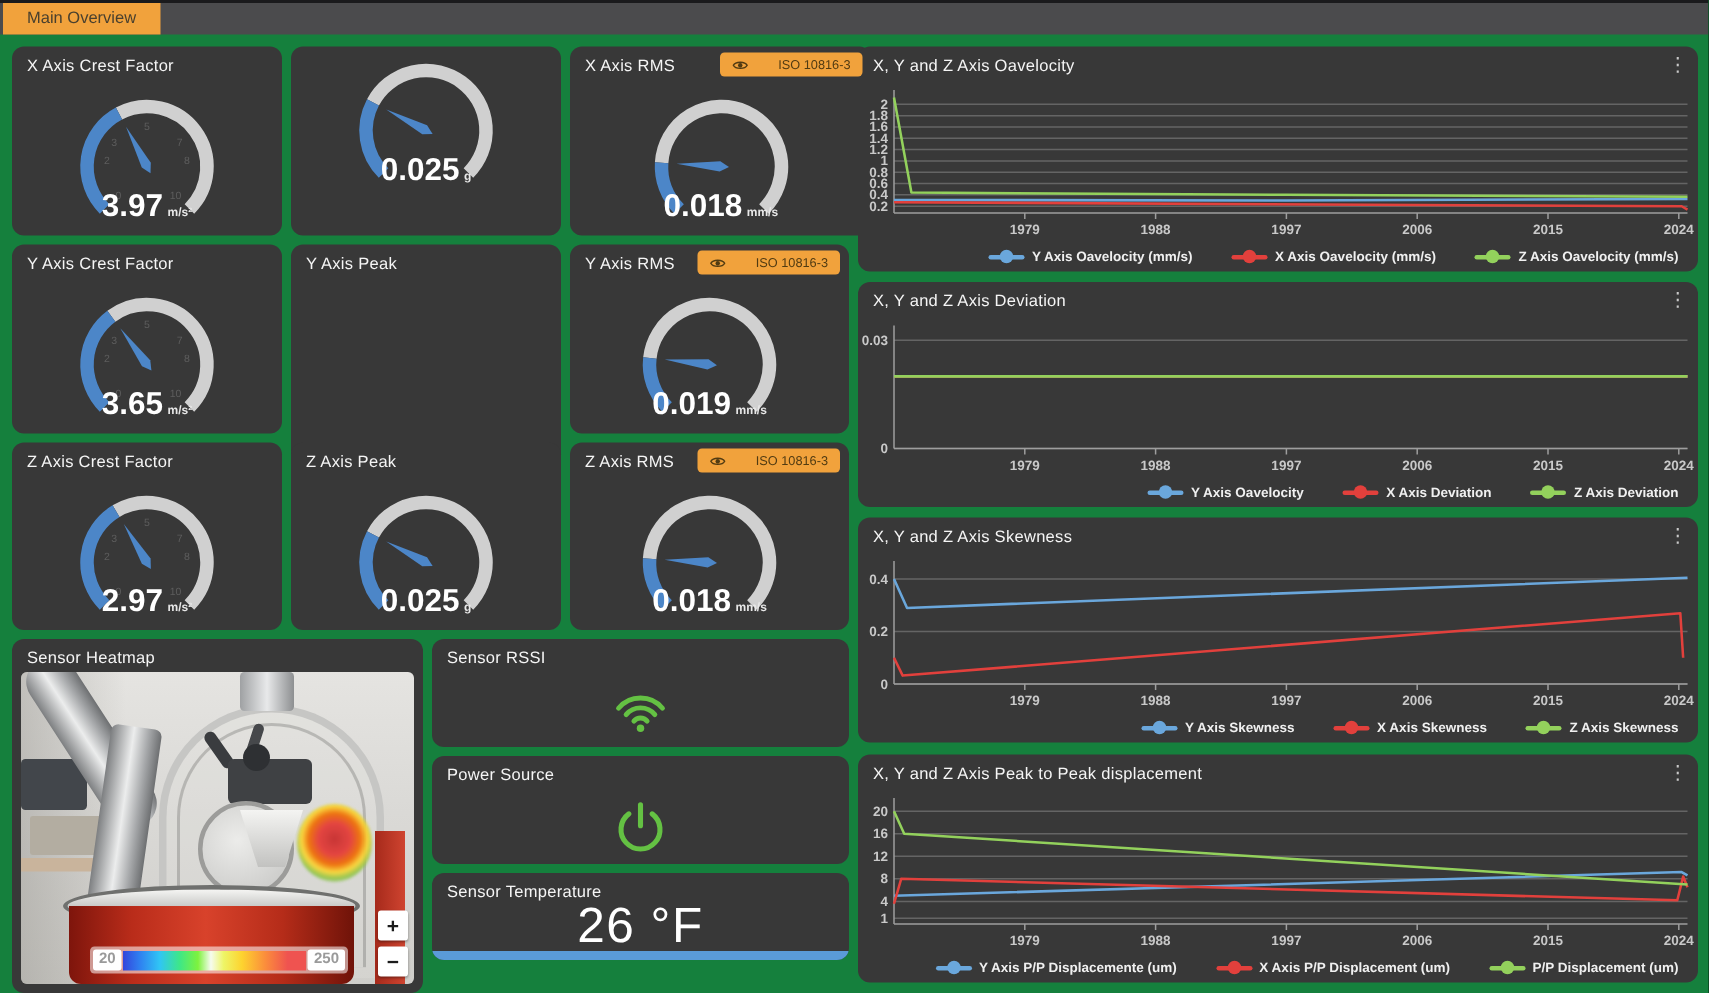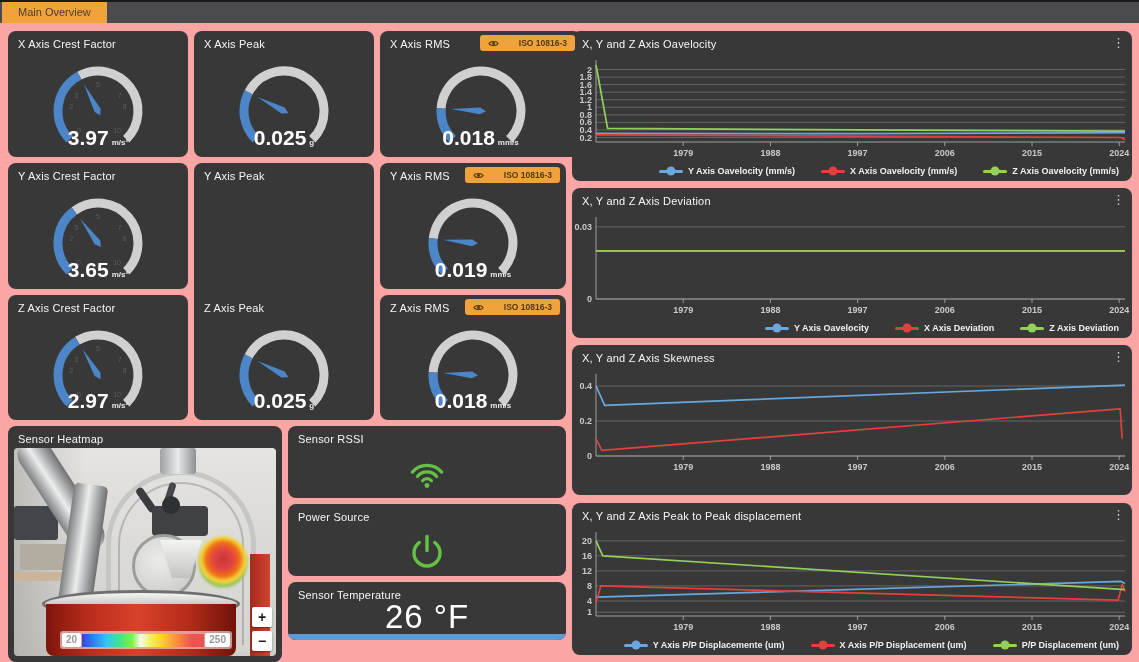--- a/index.html
+++ b/index.html
@@ -1,23 +1,23 @@
 <!DOCTYPE html>
 <html style="--orange: #f1a23c; --green: #64c143; --tempblue: #5a9bd8;"><head>
 <meta charset="utf-8">
 <style>
 *{box-sizing:border-box;margin:0;padding:0}
 body{background:#000;font-family:"Liberation Sans","DejaVu Sans",sans-serif}
-#app{position:relative;width:1139px;height:662px;background:#fca5a5;overflow:hidden}
+#app{position:relative;width:1139px;height:662px;background:#15803d;overflow:hidden}
 .topbar{position:absolute;left:0;top:0;width:100%;height:23px;background:linear-gradient(#1a1a1c 0,#1a1a1c 2px,#4b4b4d 2px)}
 .tab{position:absolute;left:2px;top:2px;height:21px;line-height:21px;padding:0 16px;background:var(--orange);color:#49402e;font-size:11px}
 .card{position:absolute;background:#383838;border-radius:8px;overflow:hidden}
 .card-head{position:relative;height:24px;padding:7px 10px 0;z-index:3}
 .card-title{font-size:11px;color:#f5f5f5;letter-spacing:.2px;white-space:nowrap}
-.badge{position:absolute;top:4px;right:6px;display:flex;align-items:center;gap:20px;background:var(--orange);border-radius:3px;padding:3px 8px;color:#513b12;font-size:8.5px;font-weight:bold;white-space:nowrap}
+.badge{position:absolute;top:4px;right:6px;display:flex;align-items:center;gap:20px;background:var(--orange);border-radius:3px;padding:3px 8px;color:#513b12;font-size:8.5px;font-weight:normal;white-space:nowrap}
 .kebab{position:absolute;top:5px;right:8px;color:#c9c9c9;font-size:13px;line-height:14px;cursor:pointer;width:12px;text-align:center}
 .gauge-body{position:relative;height:calc(100% - 24px)}
 .gauge-svg{position:absolute;left:50%;top:0;transform:translateX(-50%)}
 .gauge-value{position:absolute;left:0;right:0;bottom:7px;text-align:center;color:#fff;z-index:2}
 .gv{font-size:21px;font-weight:bold}
 .gu{font-size:8px;font-weight:bold;color:#e8e8e8;margin-left:3px}
 .chart-card svg.plot{position:absolute;left:0;top:0;z-index:1}
 .legend{position:absolute;left:0;right:0;bottom:5px;display:flex;justify-content:flex-end;z-index:2}
 .legend-item{display:flex;align-items:center;gap:5px;font-size:9px;font-weight:bold;color:#f0f0f0;margin:0 13px}
 .lmark{position:relative;width:24px;height:3px;border-radius:2px;flex:none}
@@ -78,23 +78,20 @@
           <text x="75.0" y="31.5" text-anchor="middle" fill="#5d5d5d" font-size="7">5</text>
           <text x="96.8" y="42.6" text-anchor="middle" fill="#5d5d5d" font-size="7">7</text>
           <text x="101.7" y="54.3" text-anchor="middle" fill="#5d5d5d" font-size="7">8</text>
           <text x="94.1" y="77.6" text-anchor="middle" fill="#5d5d5d" font-size="7">10</text>
           <polygon points="0,-30 3.4,-1 0,5 -3.4,-1" fill="#4c86c8" transform="translate(75,56) rotate(332.19)"></polygon>
         </svg>
         <div class="gauge-value"><span class="gv">3.97</span><span class="gu">m/s²</span></div>
       </div>
     </div>
   <div class="card" style="left:194px;top:31px;width:180px;height:126px">
-      <div class="card-head">
-        <div class="card-title">X Axis Peak</div>
-      </div>
       <div class="gauge-body">
         <svg viewBox="0 0 150 96" width="150" height="96" class="gauge-svg">
           <path d="M39.65,37.28 A40,40 0 1 1 103.28,84.28" stroke="#d0d0d0" stroke-width="9" fill="none"></path>
           <path d="M46.72,84.28 A40,40 0 0 1 39.65,37.28" stroke="#4c86c8" stroke-width="9" fill="none"></path>
           <polygon points="0,-30 3.4,-1 0,5 -3.4,-1" fill="#4c86c8" transform="translate(75,56) rotate(297.9)"></polygon>
         </svg>
         <div class="gauge-value"><span class="gv">0.025</span><span class="gu">g</span></div>
       </div>
     </div>
   <div class="card" style="left:380px;top:31px;width:201px;height:126px">
@@ -352,20 +349,40 @@
         <text x="460.0" y="125" text-anchor="middle" fill="#c9c9c9" font-size="9" font-weight="bold">2015</text>
         <line x1="547.2" x2="547.2" y1="111" y2="115" stroke="#9e9e9e" stroke-width="1"></line>
         <text x="547.2" y="125" text-anchor="middle" fill="#c9c9c9" font-size="9" font-weight="bold">2024</text>
         <polyline points="24.0,41.0 32.7,60.3 553.0,40.1" fill="none" stroke="#6aa7dc" stroke-width="1.7" stroke-linejoin="round"></polyline>
         <polyline points="24.0,93.5 29.8,105.4 548.2,63.8 550.1,93.5" fill="none" stroke="#e2403c" stroke-width="1.7" stroke-linejoin="round"></polyline>
       </svg>
       <div class="card-head">
         <div class="card-title">X, Y and Z Axis Skewness</div>
         <div class="kebab">⋮</div>
       </div>
+      <div class="legend">
+        <div class="legend-item">
+          <span class="lmark" style="background: rgb(106, 167, 220);">
+            <span class="ldot" style="background: rgb(106, 167, 220);"></span>
+          </span>
+          <span>Y Axis Skewness</span>
+        </div>
+        <div class="legend-item">
+          <span class="lmark" style="background: rgb(226, 64, 60);">
+            <span class="ldot" style="background: rgb(226, 64, 60);"></span>
+          </span>
+          <span>X Axis Skewness</span>
+        </div>
+        <div class="legend-item">
+          <span class="lmark" style="background: rgb(147, 209, 92);">
+            <span class="ldot" style="background: rgb(147, 209, 92);"></span>
+          </span>
+          <span>Z Axis Skewness</span>
+        </div>
+      </div>
     </div>
   <div class="card chart-card" style="left:572px;top:503px;width:560px;height:152px">
       <svg class="plot" width="560" height="152">
         <line x1="24" x2="553" y1="109.2" y2="109.2" stroke="#646464" stroke-width="1"></line>
         <text x="20" y="112.2" text-anchor="end" fill="#c9c9c9" font-size="9" font-weight="bold">1</text>
         <line x1="24" x2="553" y1="98.0" y2="98.0" stroke="#646464" stroke-width="1"></line>
         <text x="20" y="101.0" text-anchor="end" fill="#c9c9c9" font-size="9" font-weight="bold">4</text>
         <line x1="24" x2="553" y1="82.9" y2="82.9" stroke="#646464" stroke-width="1"></line>
         <text x="20" y="85.9" text-anchor="end" fill="#c9c9c9" font-size="9" font-weight="bold">8</text>
         <line x1="24" x2="553" y1="67.9" y2="67.9" stroke="#646464" stroke-width="1"></line>

